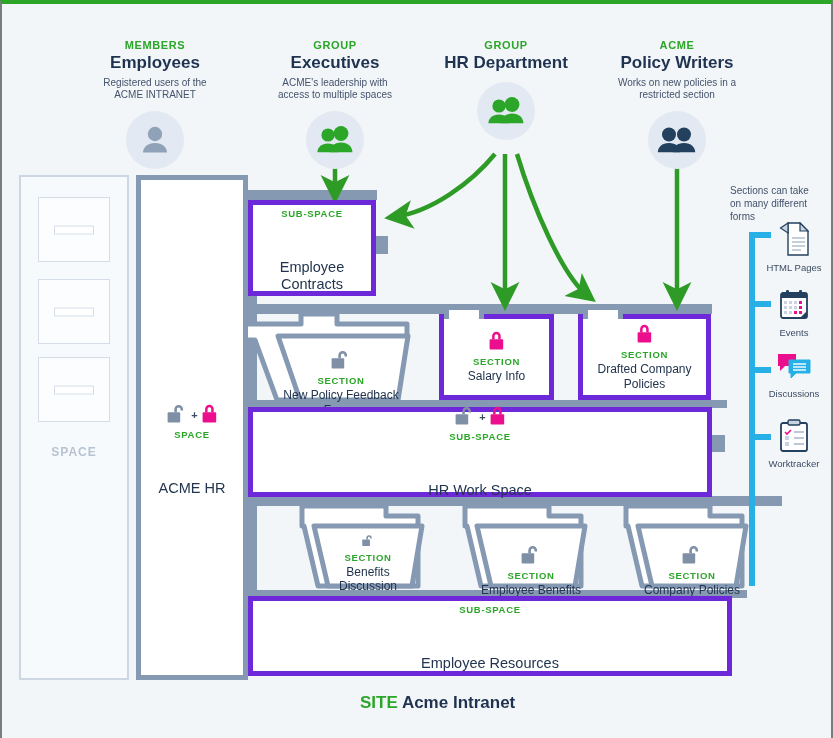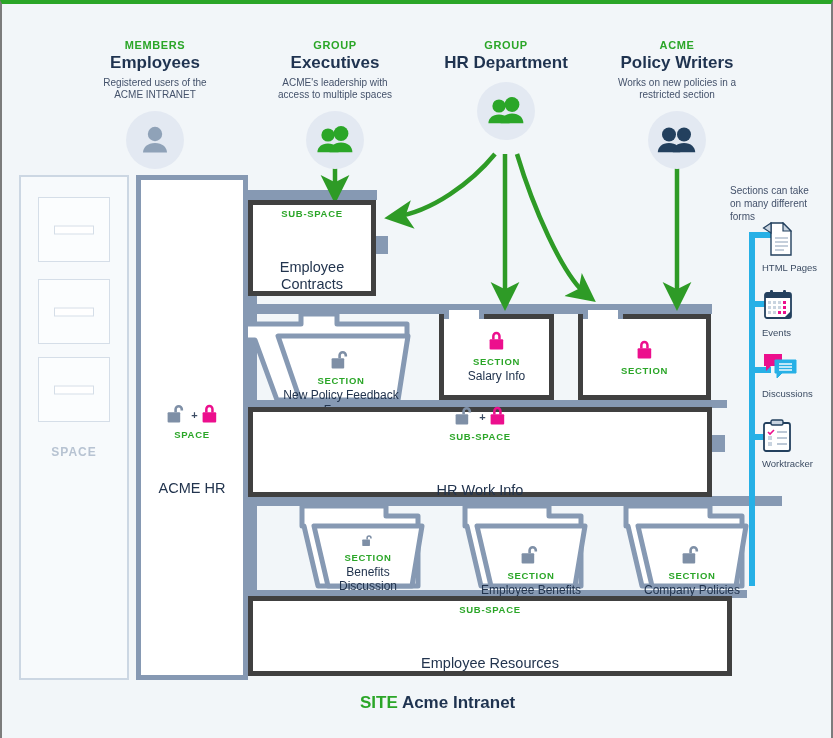--- a/index.html
+++ b/index.html
@@ -35,38 +35,38 @@
     position:absolute;background:#f7fafc;border:2px solid #ccd7e3;box-sizing:border-box;
   }
   .ghost-card{position:absolute;border:1px solid #d5dee8;background:#fbfdfe;box-sizing:border-box;}
   .ghost-card i{position:absolute;left:50%;top:50%;transform:translate(-50%,-50%);
      width:38px;height:7px;border:1px solid #d5dee8;background:#fff;display:block;}
   .ghost-label{position:absolute;width:100%;text-align:center;font-size:12px;font-weight:bold;
      letter-spacing:1px;color:#b7c3d2;}
 
   .node{position:absolute;background:#ffffff;box-sizing:border-box;
         display:flex;flex-direction:column;align-items:center;justify-content:center;}
-  .node.boxy{border:5px solid #404040;}
+  .node.boxy{border:5px solid #6d28d9;}
   .n-kind{font-size:9.5px;font-weight:bold;letter-spacing:.7px;color:#2ba628;margin-top:5px;}
   .n-name{font-size:12px;color:#22344e;margin-top:2px;text-align:center;line-height:1.2;}
   .n-name.big{font-size:14.5px;margin-top:40px;}
   .lockrow{display:flex;align-items:flex-end;gap:3px;}
   .plus{font-size:11px;font-weight:bold;color:#3c4c63;padding-bottom:3px;}
 
   
   .tab{position:absolute;background:#8699b3;}
 
   
   .folder{position:absolute;}
   .folder .inner{position:absolute;left:0;top:0;width:100%;height:100%;
      display:flex;flex-direction:column;align-items:center;justify-content:center;}
 
   
   .rail-note{position:absolute;font-size:10px;color:#44526b;line-height:1.3;}
-  .rail-item{position:absolute;text-align:left;width:64px;}
+  .rail-item{position:absolute;text-align:center;width:64px;}
   .rail-item .lbl{font-size:9.5px;color:#3c4c63;margin-top:3px;line-height:1.15;}
 
   
   .site{position:absolute;font-size:17px;font-weight:bold;color:#1f3350;}
   .site .kw{color:#2ba628;}
 </style>
 </head>
 <body>
 
 <div id="stage">
@@ -245,36 +245,37 @@
     <div class="n-name">Salary Info</div>
   </div>
 
   <div class="node boxy" style="left:576px;top:310px;width:133px;height:86px;">
     <div style="position:absolute;left:0;top:-14px;width:40px;height:14px;background:#ffffff;border:5px solid #8699b3;border-bottom:none;box-sizing:border-box;"></div>
     <svg width="17" height="21" viewBox="0 0 17 21">
       <path d="M4.1 9.4V6.1a4.3 4.3 0 1 1 8.6 0v3.3h-2.5V6.1a1.8 1.8 0 1 0-3.6 0v3.3z" fill="#ec0f8d"></path>
       <rect x="1.6" y="9.2" width="13.6" height="10.4" rx="1" fill="#ec0f8d"></rect>
     </svg>
     <div class="n-kind">SECTION</div>
+    <div class="n-name">Drafted Company Policies</div>
   </div>
 
   <div class="node boxy" style="left:246px;top:403px;width:464px;height:90px;">
     <div class="lockrow">
       <svg width="22" height="21" viewBox="0 0 22 21">
         <path d="M8.3 9.2V6.3a4.4 4.4 0 1 1 8.8 0v1.1h-2.6V6.3a1.8 1.8 0 1 0-3.6 0v2.9z" fill="#7e8fa6"></path>
         <rect x="1.6" y="9.2" width="12.6" height="10.3" rx="1" fill="#7e8fa6"></rect>
       </svg>
       <span class="plus">+</span>
       <svg width="17" height="21" viewBox="0 0 17 21">
         <path d="M4.1 9.4V6.1a4.3 4.3 0 1 1 8.6 0v3.3h-2.5V6.1a1.8 1.8 0 1 0-3.6 0v3.3z" fill="#ec0f8d"></path>
         <rect x="1.6" y="9.2" width="13.6" height="10.4" rx="1" fill="#ec0f8d"></rect>
       </svg>
     </div>
     <div class="n-kind">SUB-SPACE</div>
-    <div class="n-name big">HR Work Info</div>
+    <div class="n-name big">HR Work Space</div>
   </div>
   <div class="tab" style="left:710px;top:431px;width:13px;height:17px;"></div>
 
   <div class="folder" style="left:312px;top:508px;width:108px;height:74px;">
     <div class="inner" style="padding-top:22px;">
       <svg width="22" height="21" viewBox="0 0 22 21">
         <path d="M8.3 9.2V6.3a4.4 4.4 0 1 1 8.8 0v1.1h-2.6V6.3a1.8 1.8 0 1 0-3.6 0v2.9z" fill="#7e8fa6"></path>
         <rect x="1.6" y="9.2" width="12.6" height="10.3" rx="1" fill="#7e8fa6"></rect>
       </svg>
       <div class="n-kind">SECTION</div>

